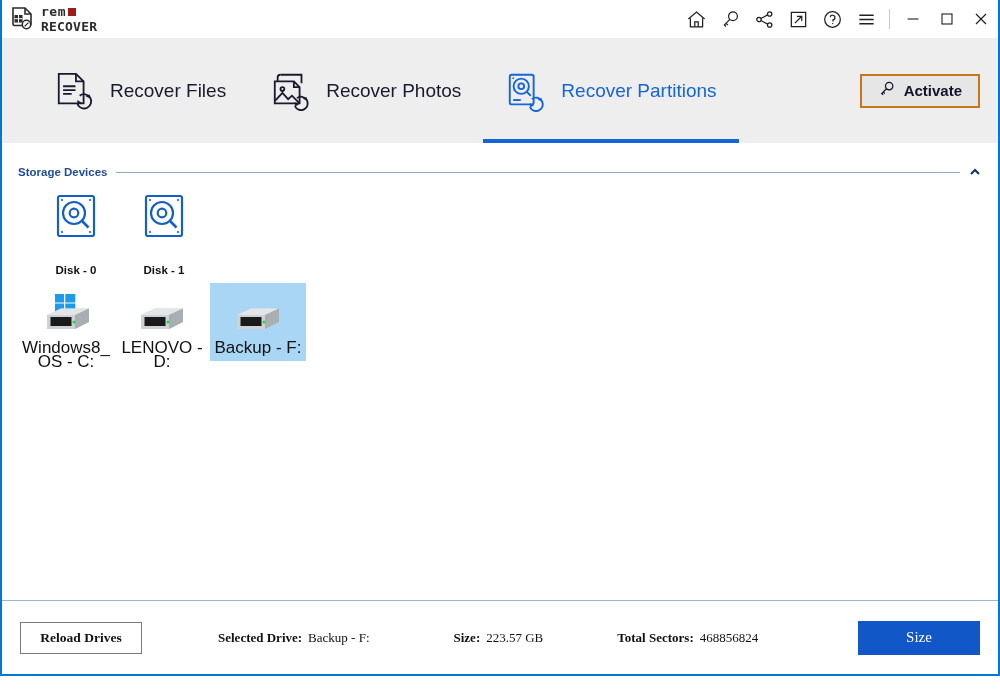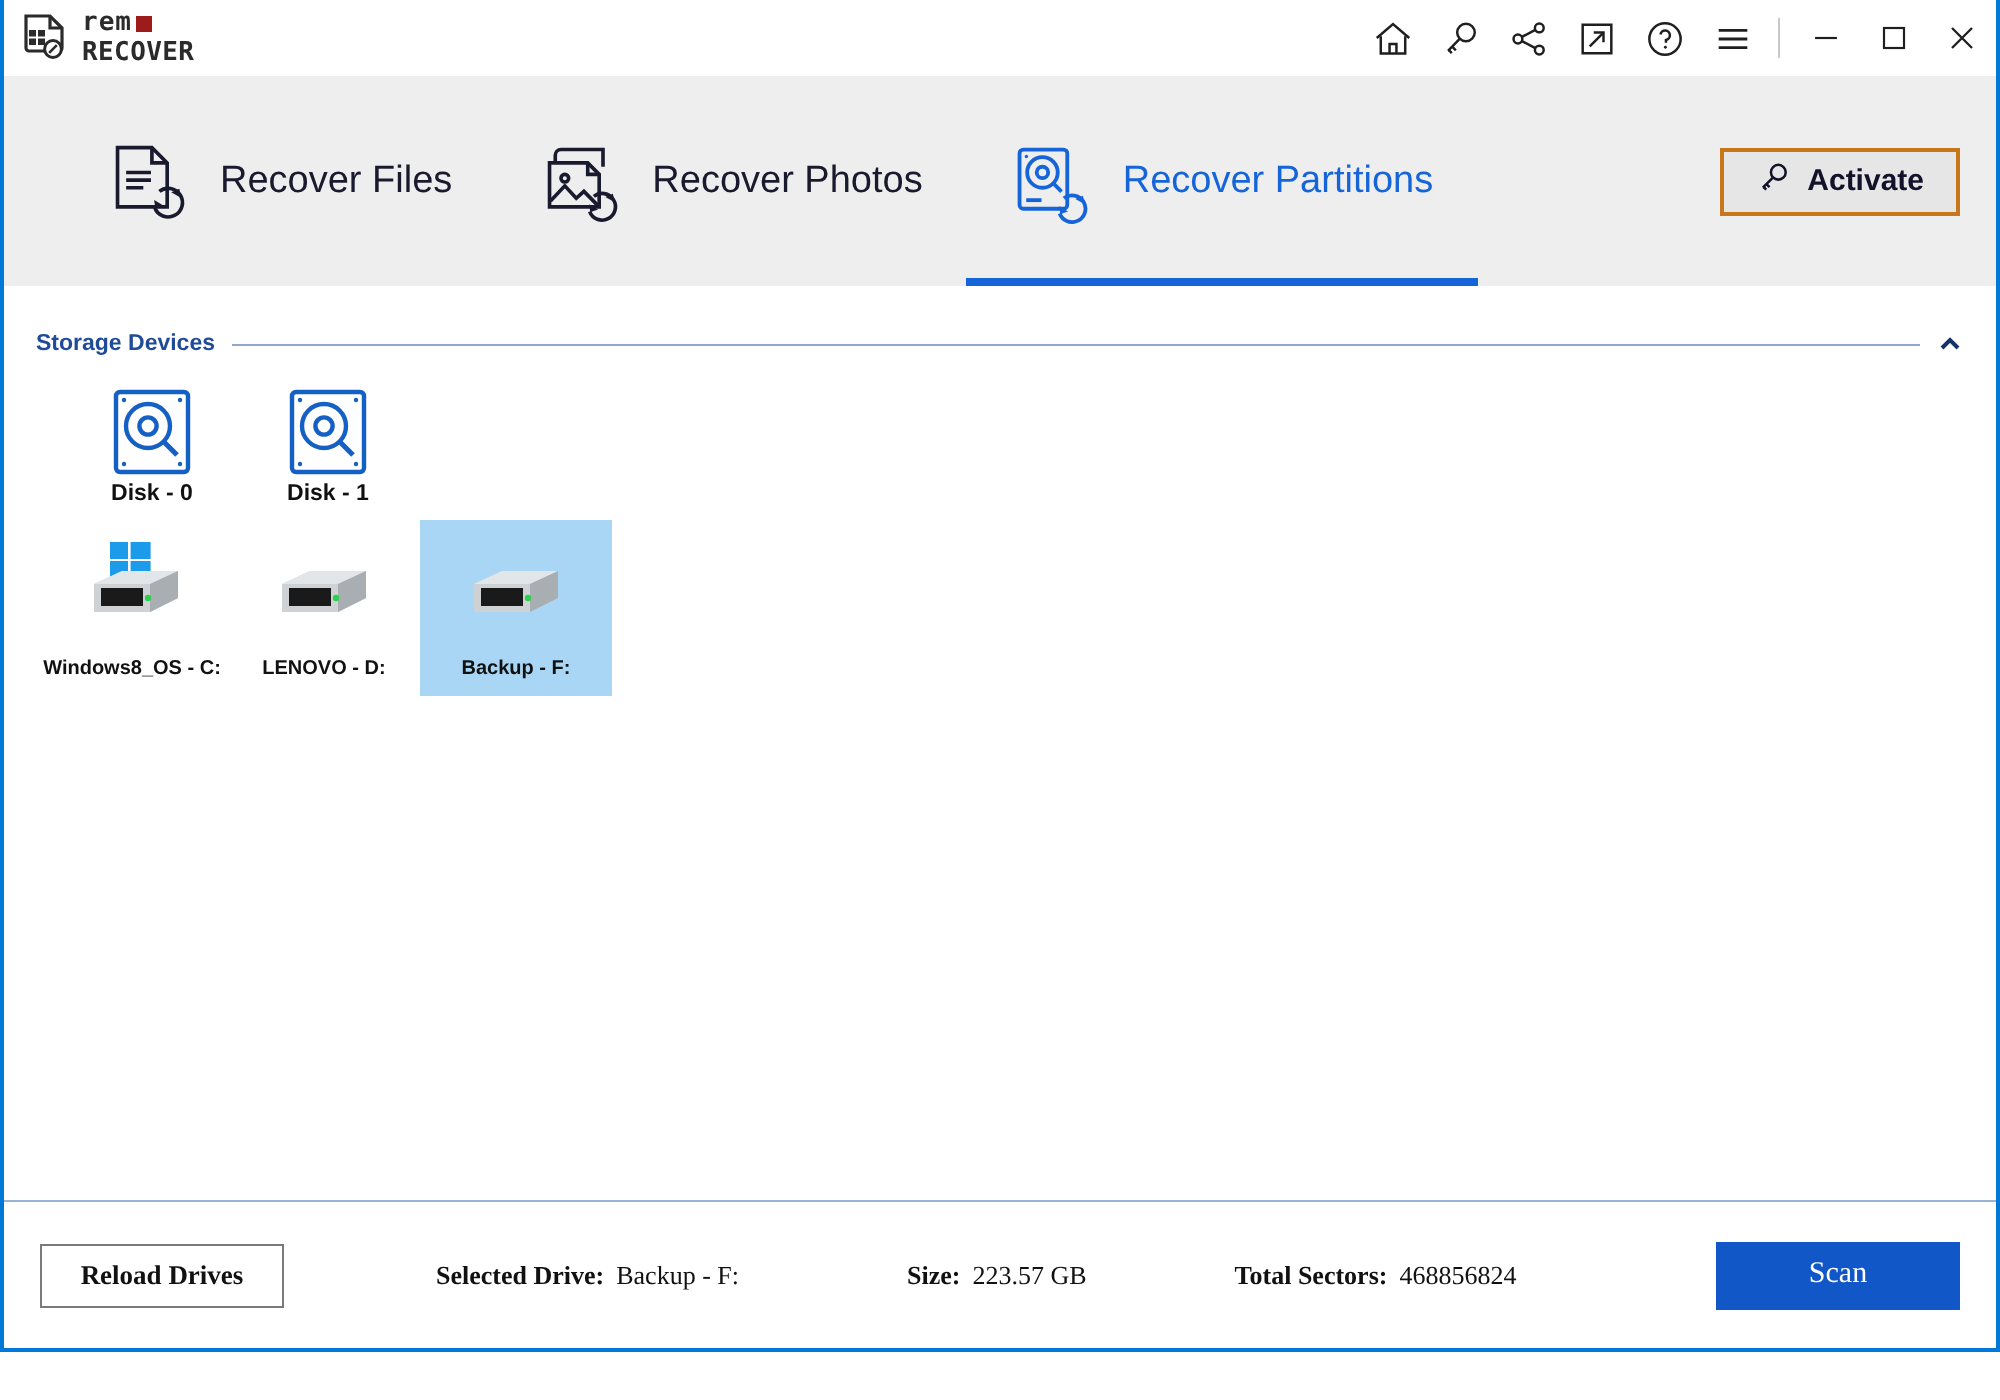--- a/index.html
+++ b/index.html
@@ -128,38 +128,38 @@
     padding-left: 14px;
   }
   .dev-item {
     width: 88px;
     display: flex; flex-direction: column; align-items: center;
     padding: 6px 2px 4px 2px;
     cursor: pointer;
   }
   .dev-item .dev-icon { width: 44px; height: 46px; }
   .dev-item .dev-label {
-    margin-top: 1px; font-size: 11.5px; font-weight: bold;
+    margin-top: 24px; font-size: 11.5px; font-weight: bold;
     color: #111111; text-align: center; line-height: 14px;
   }
 
   .drv-row {
     display: flex; align-items: flex-start;
     padding-left: 0; margin-top: 2px;
   }
   .drv-item {
     width: 96px;
     display: flex; flex-direction: column; align-items: center;
     padding: 8px 2px 6px 2px;
     cursor: pointer;
   }
   .drv-item.selected { background: #a9d6f5; }
   .drv-item .drv-icon { width: 58px; height: 44px; }
   .drv-item .drv-label {
-    margin-top: 16px; font-size: 10px; font-weight: bold;
+    margin-top: 6px; font-size: 17px; font-weight: normal;
     color: #111111; text-align: center; line-height: 14px;
     word-break: break-word;
   }
   .sec2 { margin-top: 25px; }
 
   
   .footer {
     flex: 0 0 74px;
     background: #ffffff;
     border-top: 1px solid #9ab4d6;
@@ -449,17 +449,17 @@
       <span class="k">Size:</span>
       <span class="v">223.57 GB</span>
     </div>
 
     <div class="stat" style="margin-left:74px;">
       <span class="k">Total Sectors:</span>
       <span class="v">468856824</span>
     </div>
 
     <div class="scan-btn">
-      <span>Scan</span>
+      <span>Size</span>
     </div>
   </div>
 
 </div>
 
 </body></html>

